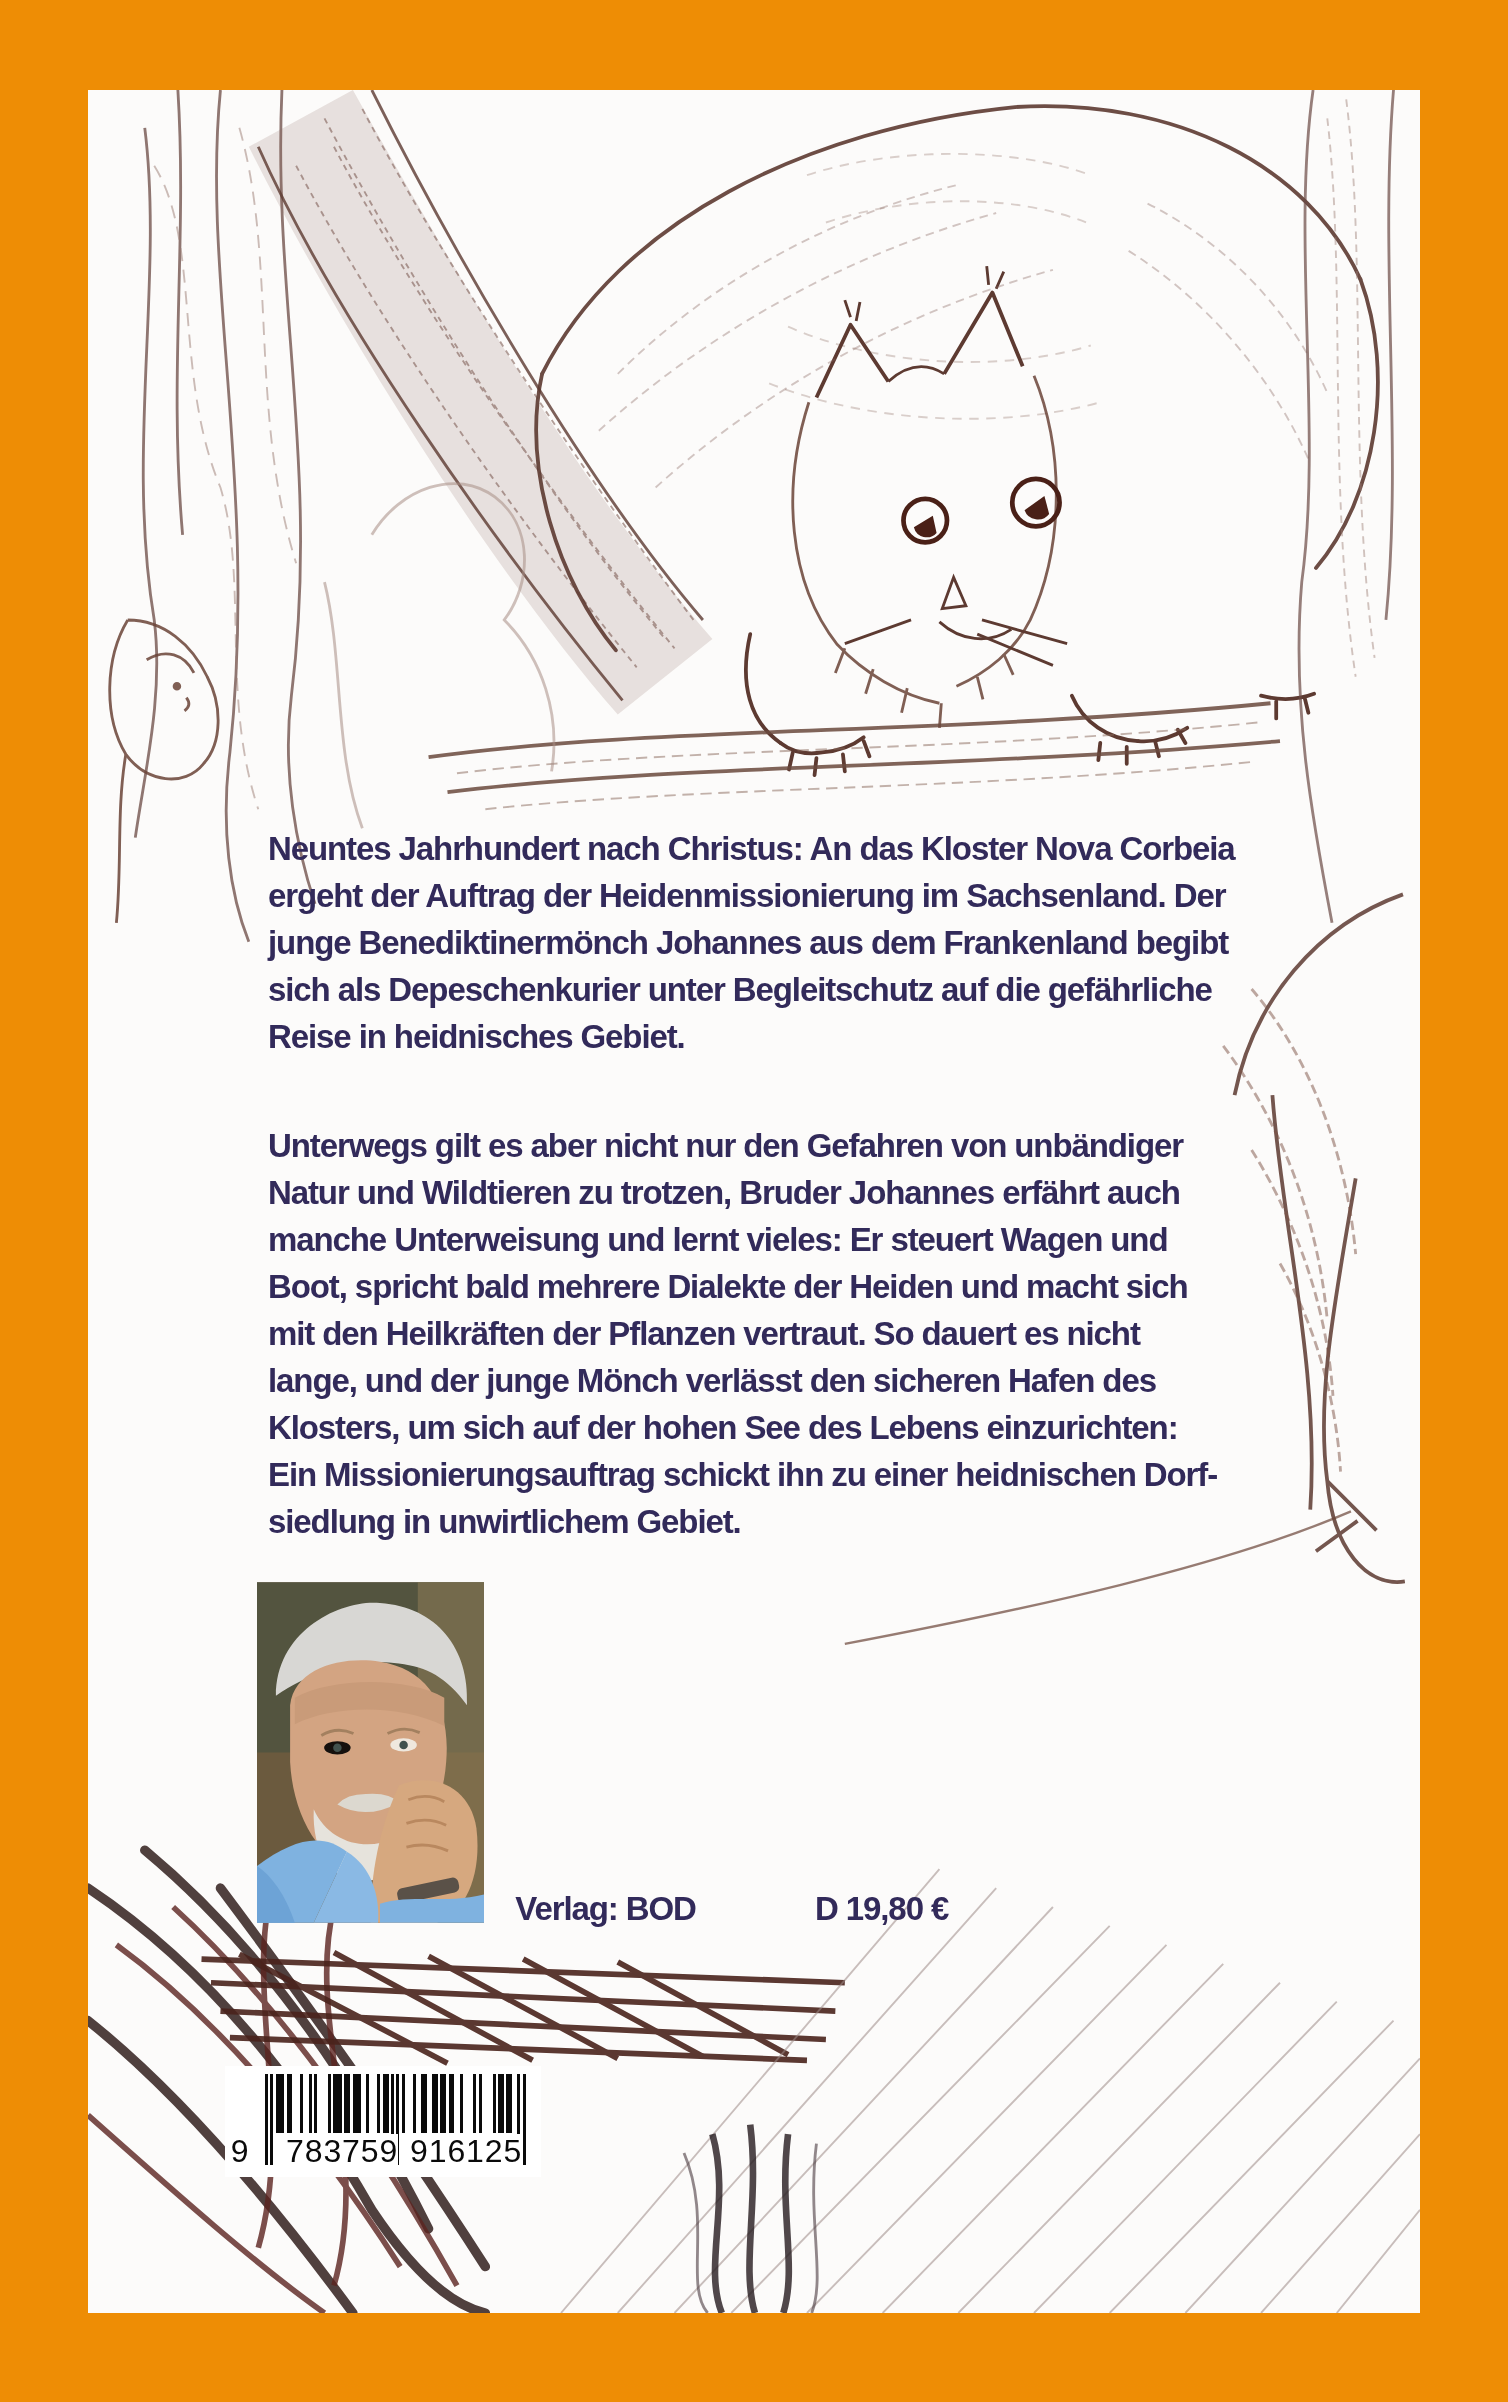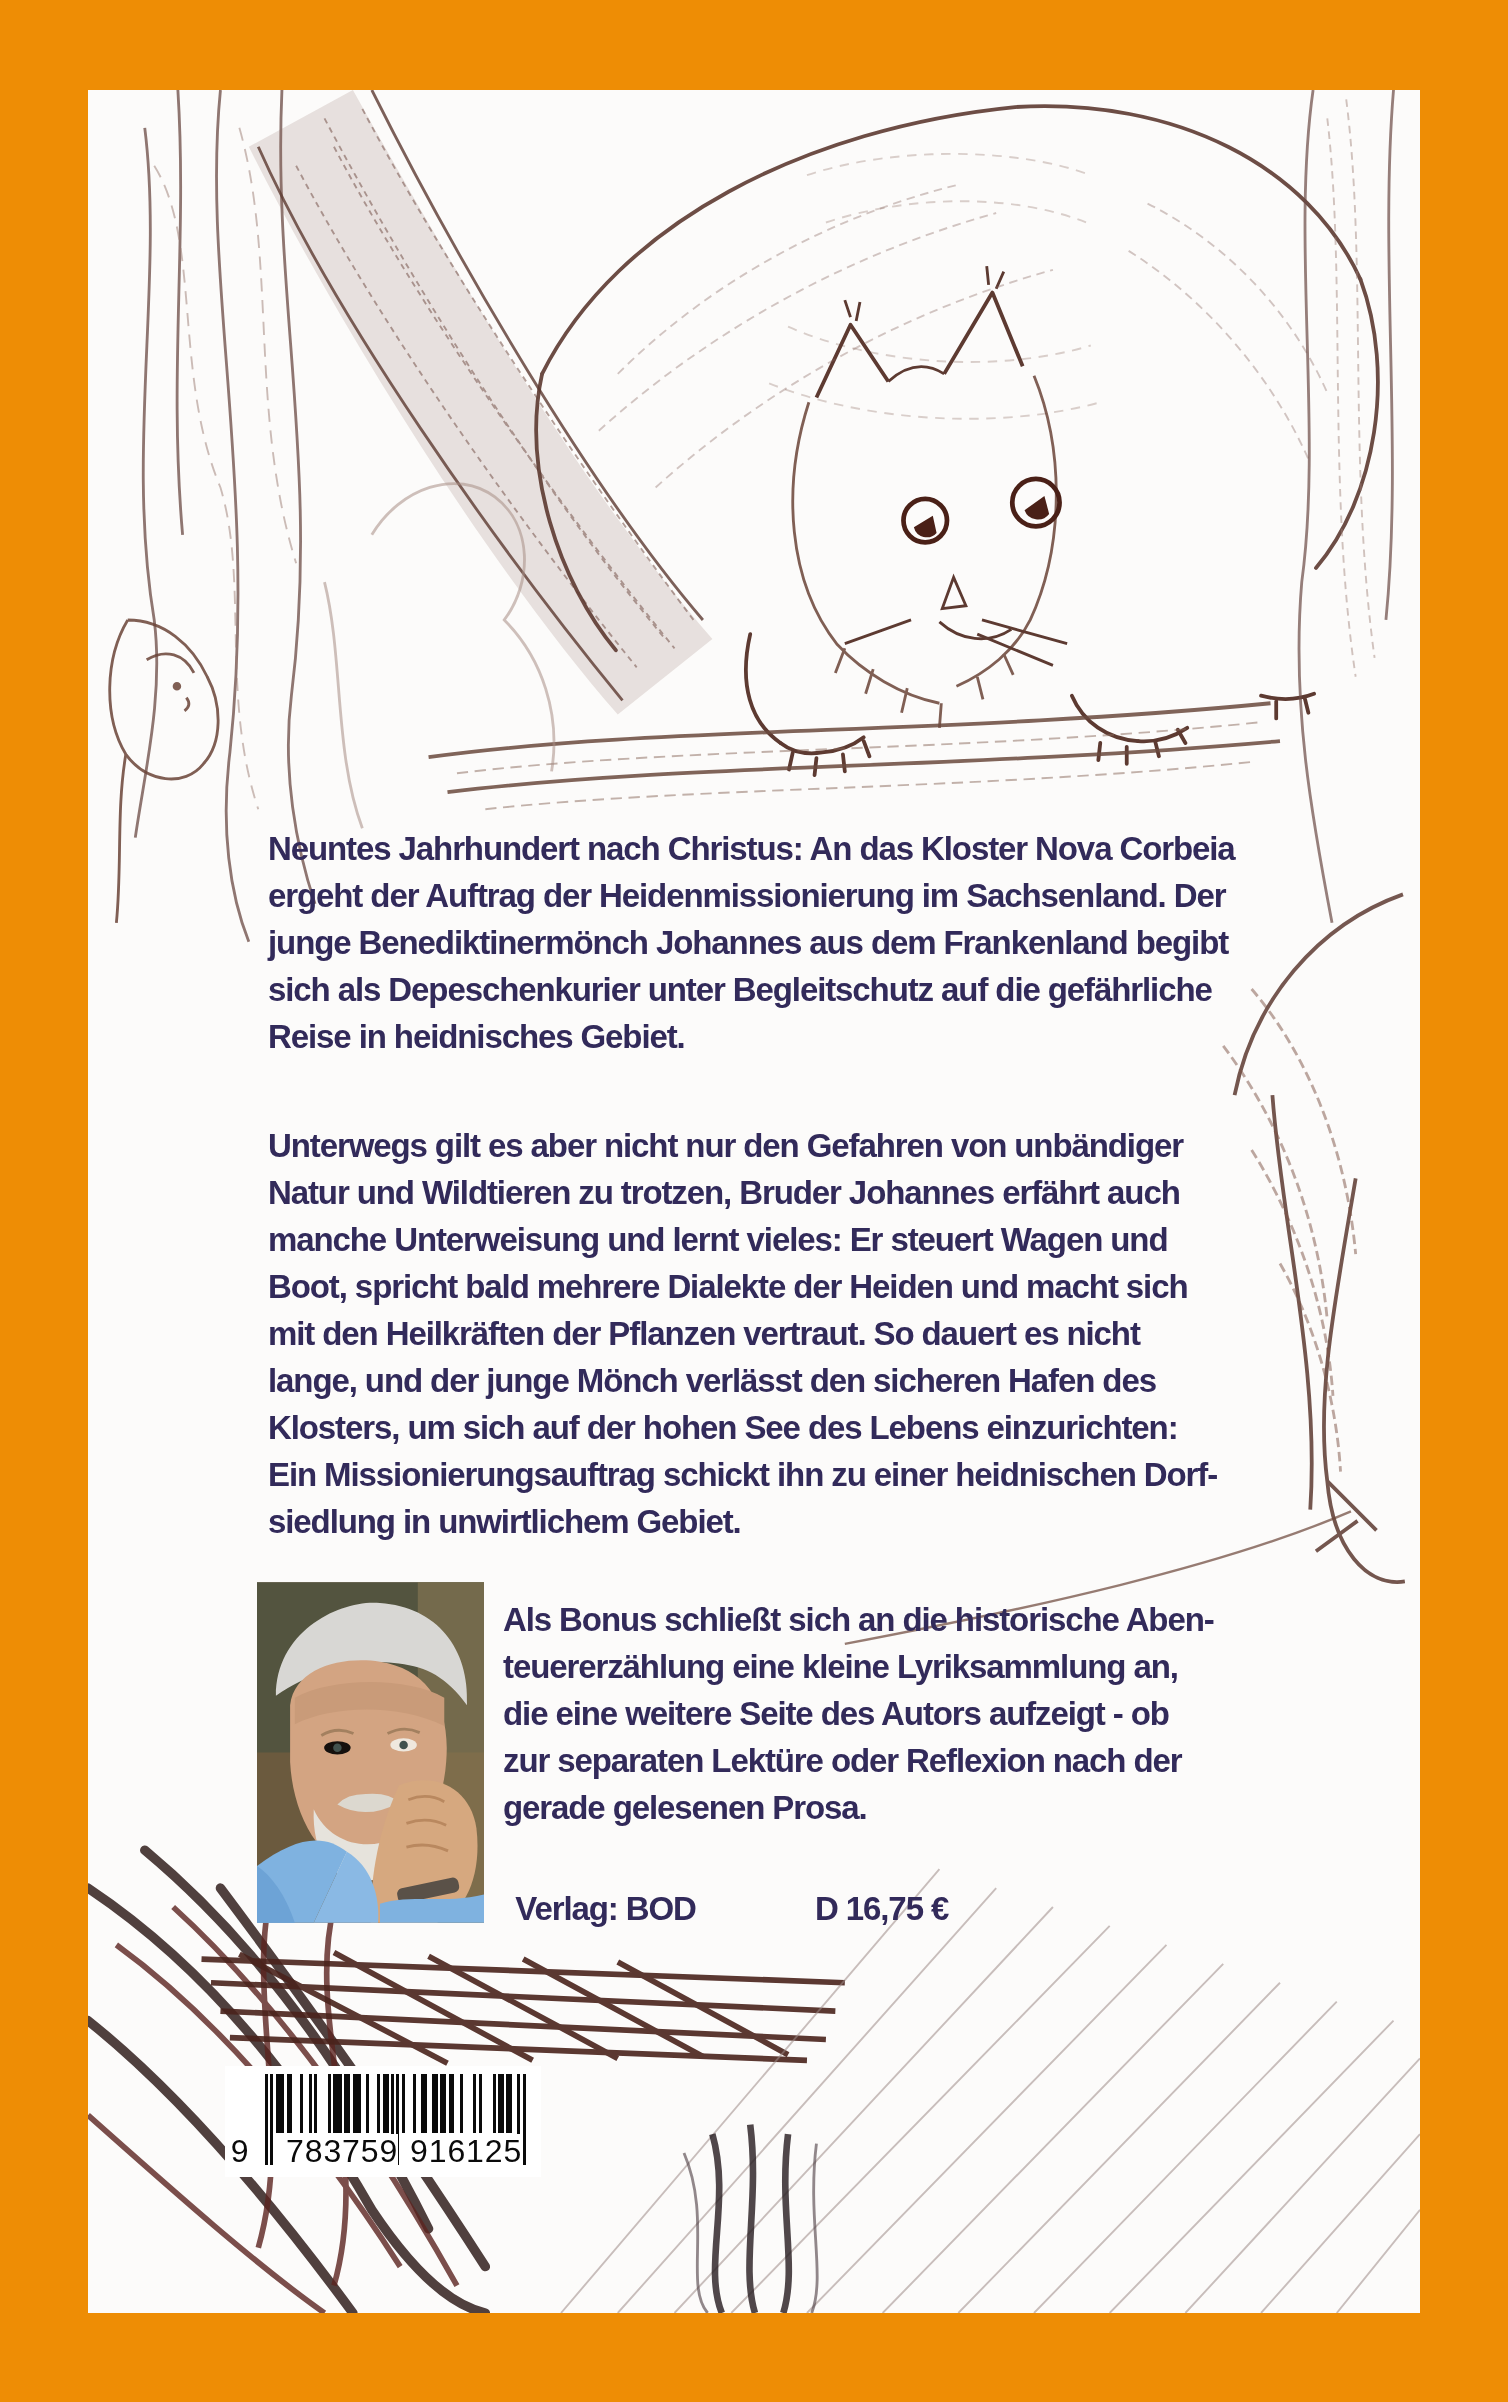--- a/index.html
+++ b/index.html
@@ -254,29 +254,24 @@
 
       <rect x="148" y="318" width="66" height="16" rx="6" fill="#5a5148" transform="rotate(-12 180 326)"></rect>
 
       <path d="M0,300 C40,270 70,265 95,285 L60,360 L0,360 Z" fill="#7fb2e0"></path>
       <path d="M95,285 C120,300 130,330 128,360 L60,360 Z" fill="#8ab9e4"></path>
       <path d="M130,340 C160,330 200,340 240,330 L240,360 L130,360 Z" fill="#7fb2e0"></path>
       <path d="M0,300 L0,360 L40,360 C30,330 15,310 0,300 Z" fill="#6da3d6"></path>
     </svg>
   </div>
 
-  <div id="bonus" class="txt">Als Bonus schließt sich an die historische Aben-
-teuererzählung eine kleine Lyriksammlung an,
-die eine weitere Seite des Autors aufzeigt - ob
-zur separaten Lektüre oder Reflexion nach der
-gerade gelesenen Prosa.</div>
 
   <div id="pubrow">
     <span id="publisher" class="txt" style="position:absolute;">Verlag: BOD</span>
-    <span id="price" class="txt" style="position:absolute;">D 16,75 €</span>
+    <span id="price" class="txt" style="position:absolute;">D 19,80 €</span>
   </div>
 
   <div id="barcode">
     <div id="bars">
         <div class="module" style="left: 40px; width: 2.7px; height: 91px;"></div>
         <div class="module" style="left: 45px; width: 2.7px; height: 91px;"></div>
         <div class="module" style="left: 51px; width: 2.7px; height: 59px;"></div>
         <div class="module" style="left: 53px; width: 2.7px; height: 59px;"></div>
         <div class="module" style="left: 56px; width: 2.7px; height: 59px;"></div>
         <div class="module" style="left: 62px; width: 2.7px; height: 59px;"></div>

